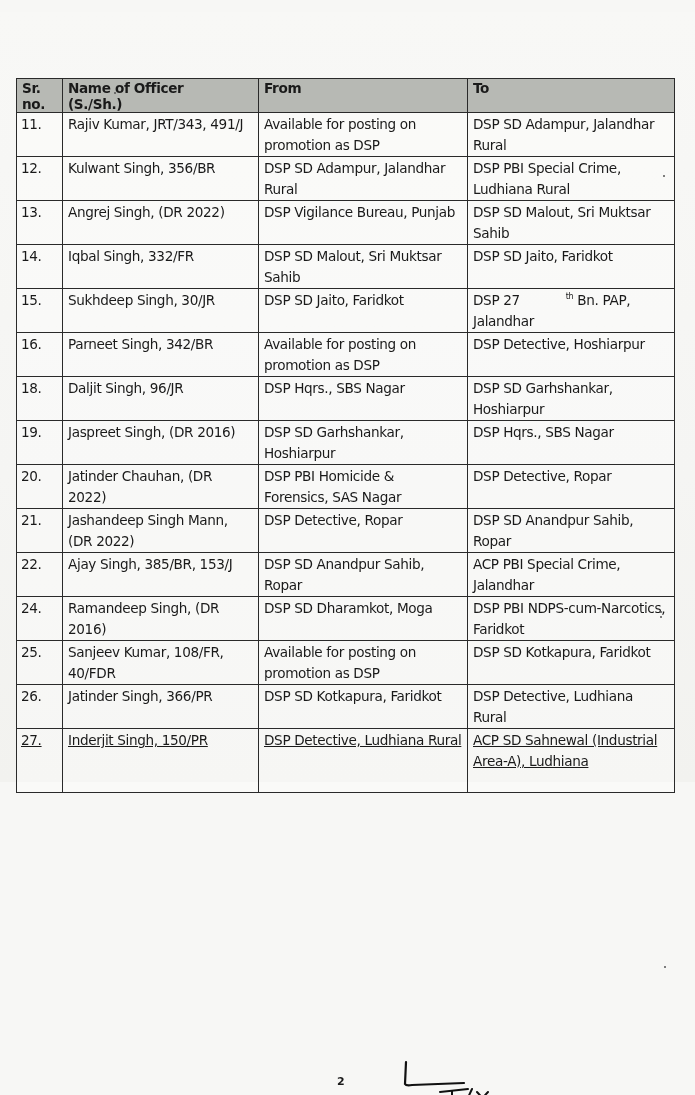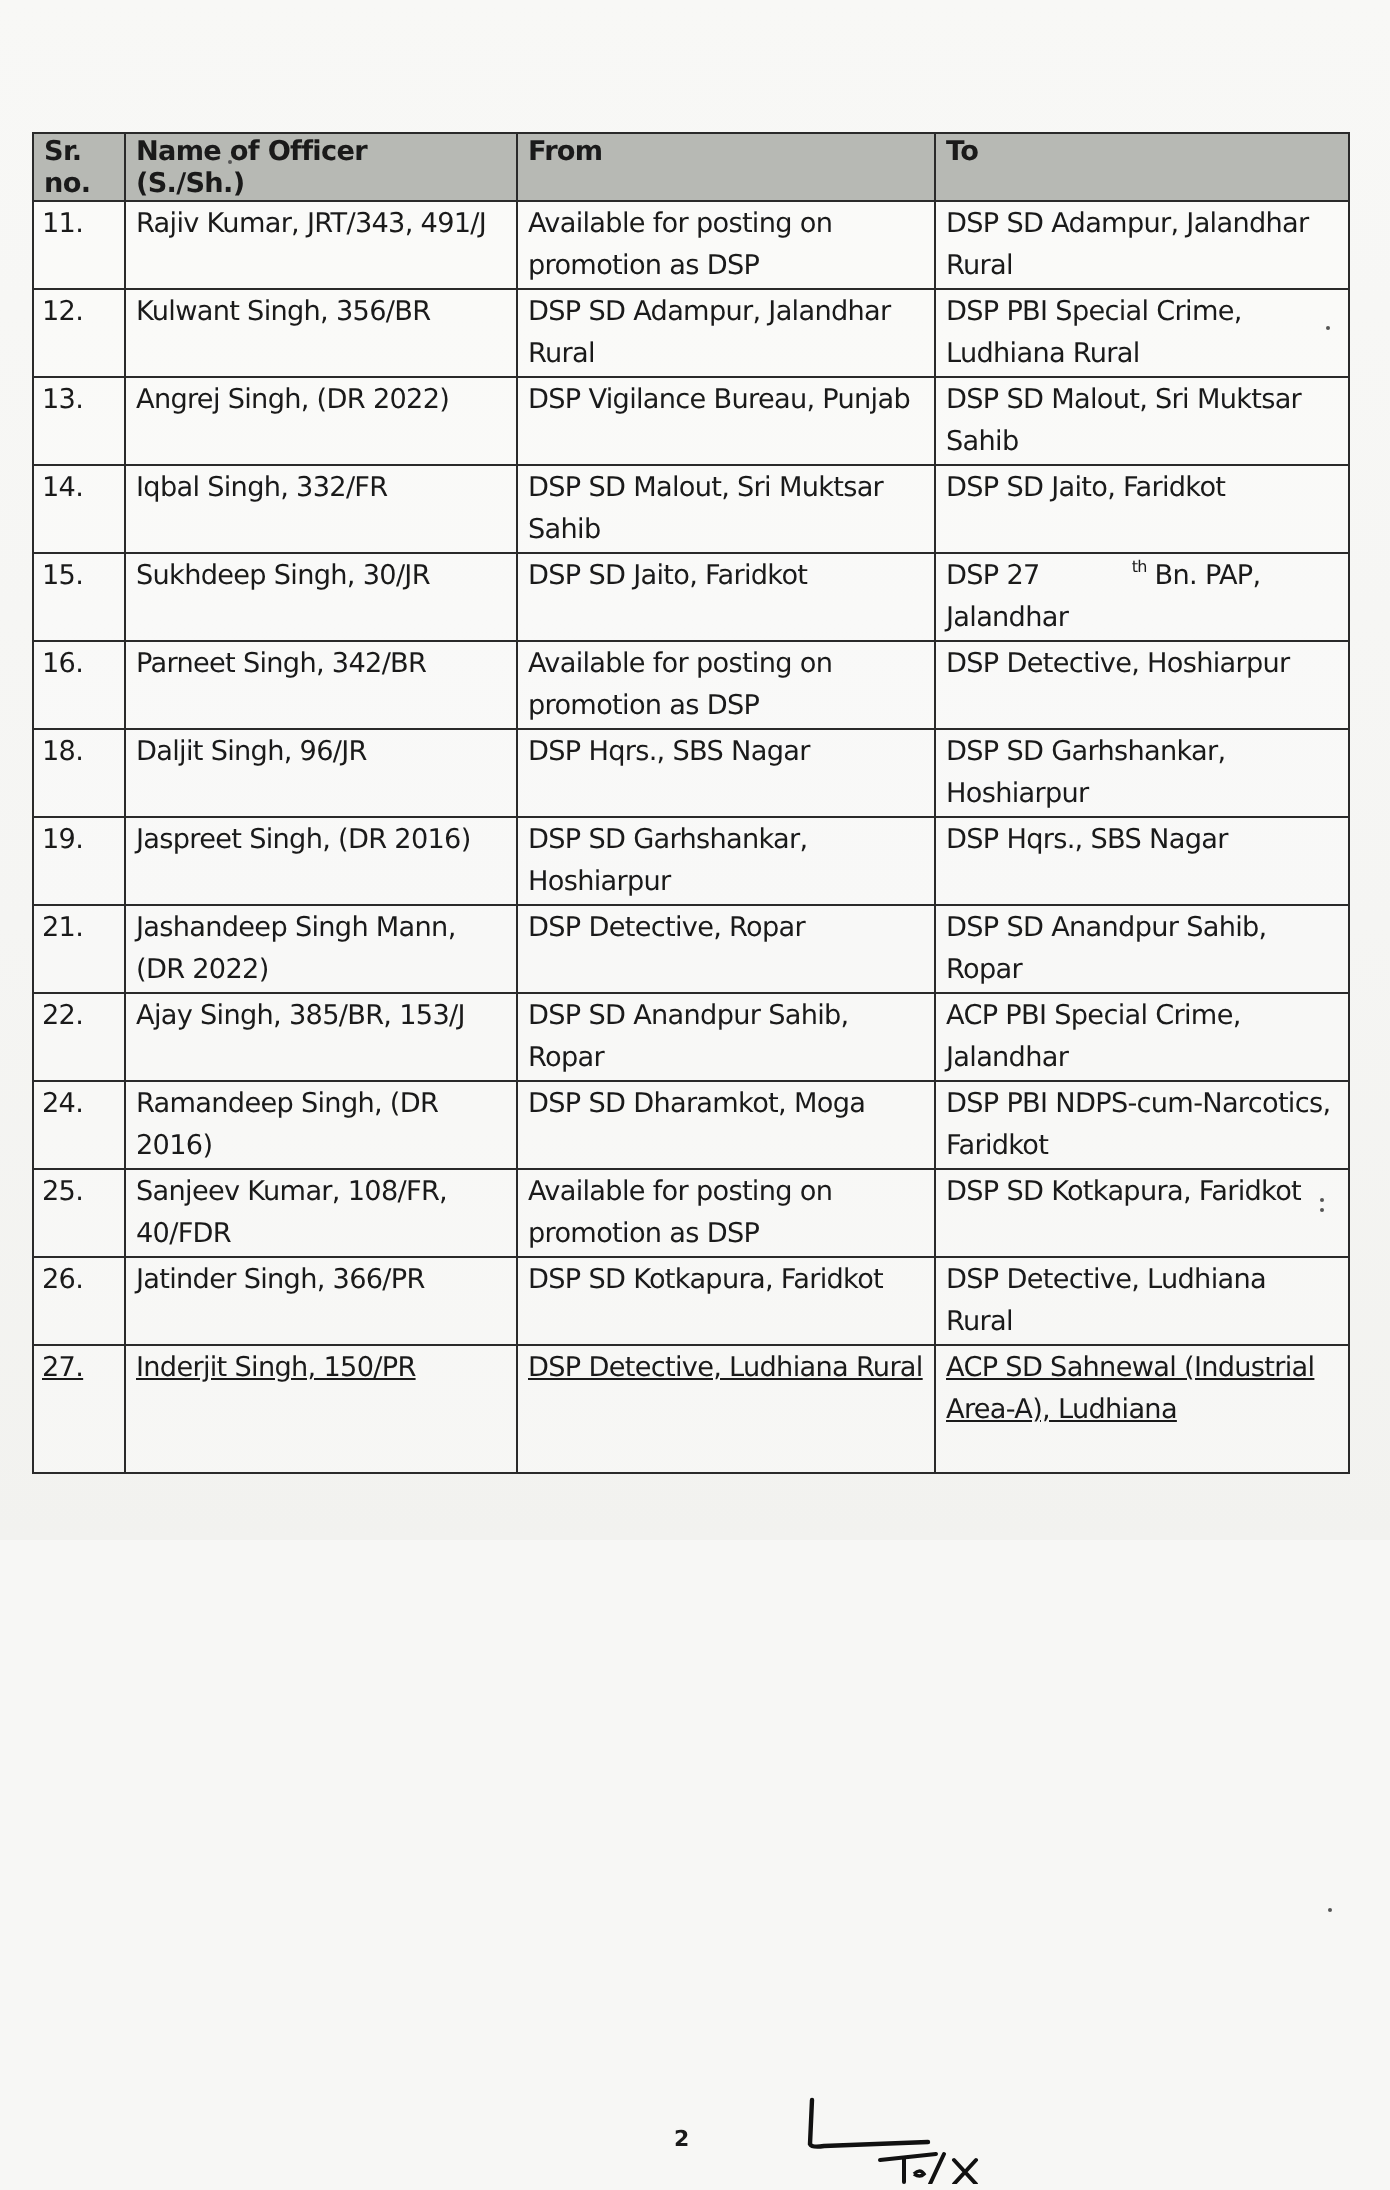--- a/index.html
+++ b/index.html
@@ -4,21 +4,21 @@
 <style>
   html, body { margin: 0; padding: 0; }
   body {
     width: 695px; height: 1095px; overflow: hidden;
     background: #f7f7f5;
     font-family: "DejaVu Sans", sans-serif;
     color: #1a1a1a;
     position: relative;
   }
   .page {
-    position: absolute; left: 0; top: 0; width: 695px; height: 770px;
+    position: absolute; left: 0; top: 12px; width: 695px; height: 770px;
     background: linear-gradient(180deg, #f8f8f6 0%, #f5f5f3 60%, #f2f2ef 100%);
   }
   table.transfers {
     position: absolute;
     left: 16px; top: 66px;
     width: 658px;
     border-collapse: collapse;
     table-layout: fixed;
     font-size: 13.6px;
     letter-spacing: -0.35px;
@@ -124,20 +124,26 @@
           <td>DSP Hqrs., SBS Nagar</td>
           <td>DSP SD Garhshankar, Hoshiarpur</td>
         </tr>
         <tr>
           <td class="sr">19.</td>
           <td>Jaspreet Singh, (DR 2016)</td>
           <td>DSP SD Garhshankar, Hoshiarpur</td>
           <td>DSP Hqrs., SBS Nagar</td>
         </tr>
         <tr>
+          <td class="sr">20.</td>
+          <td>Jatinder Chauhan, (DR 2022)</td>
+          <td>DSP PBI Homicide &amp; Forensics, SAS Nagar</td>
+          <td>DSP Detective, Ropar</td>
+        </tr>
+        <tr>
           <td class="sr">21.</td>
           <td>Jashandeep Singh Mann, (DR 2022)</td>
           <td>DSP Detective, Ropar</td>
           <td>DSP SD Anandpur Sahib, Ropar</td>
         </tr>
         <tr>
           <td class="sr">22.</td>
           <td>Ajay Singh, 385/BR, 153/J</td>
           <td>DSP SD Anandpur Sahib, Ropar</td>
           <td>ACP PBI Special Crime, Jalandhar</td>

